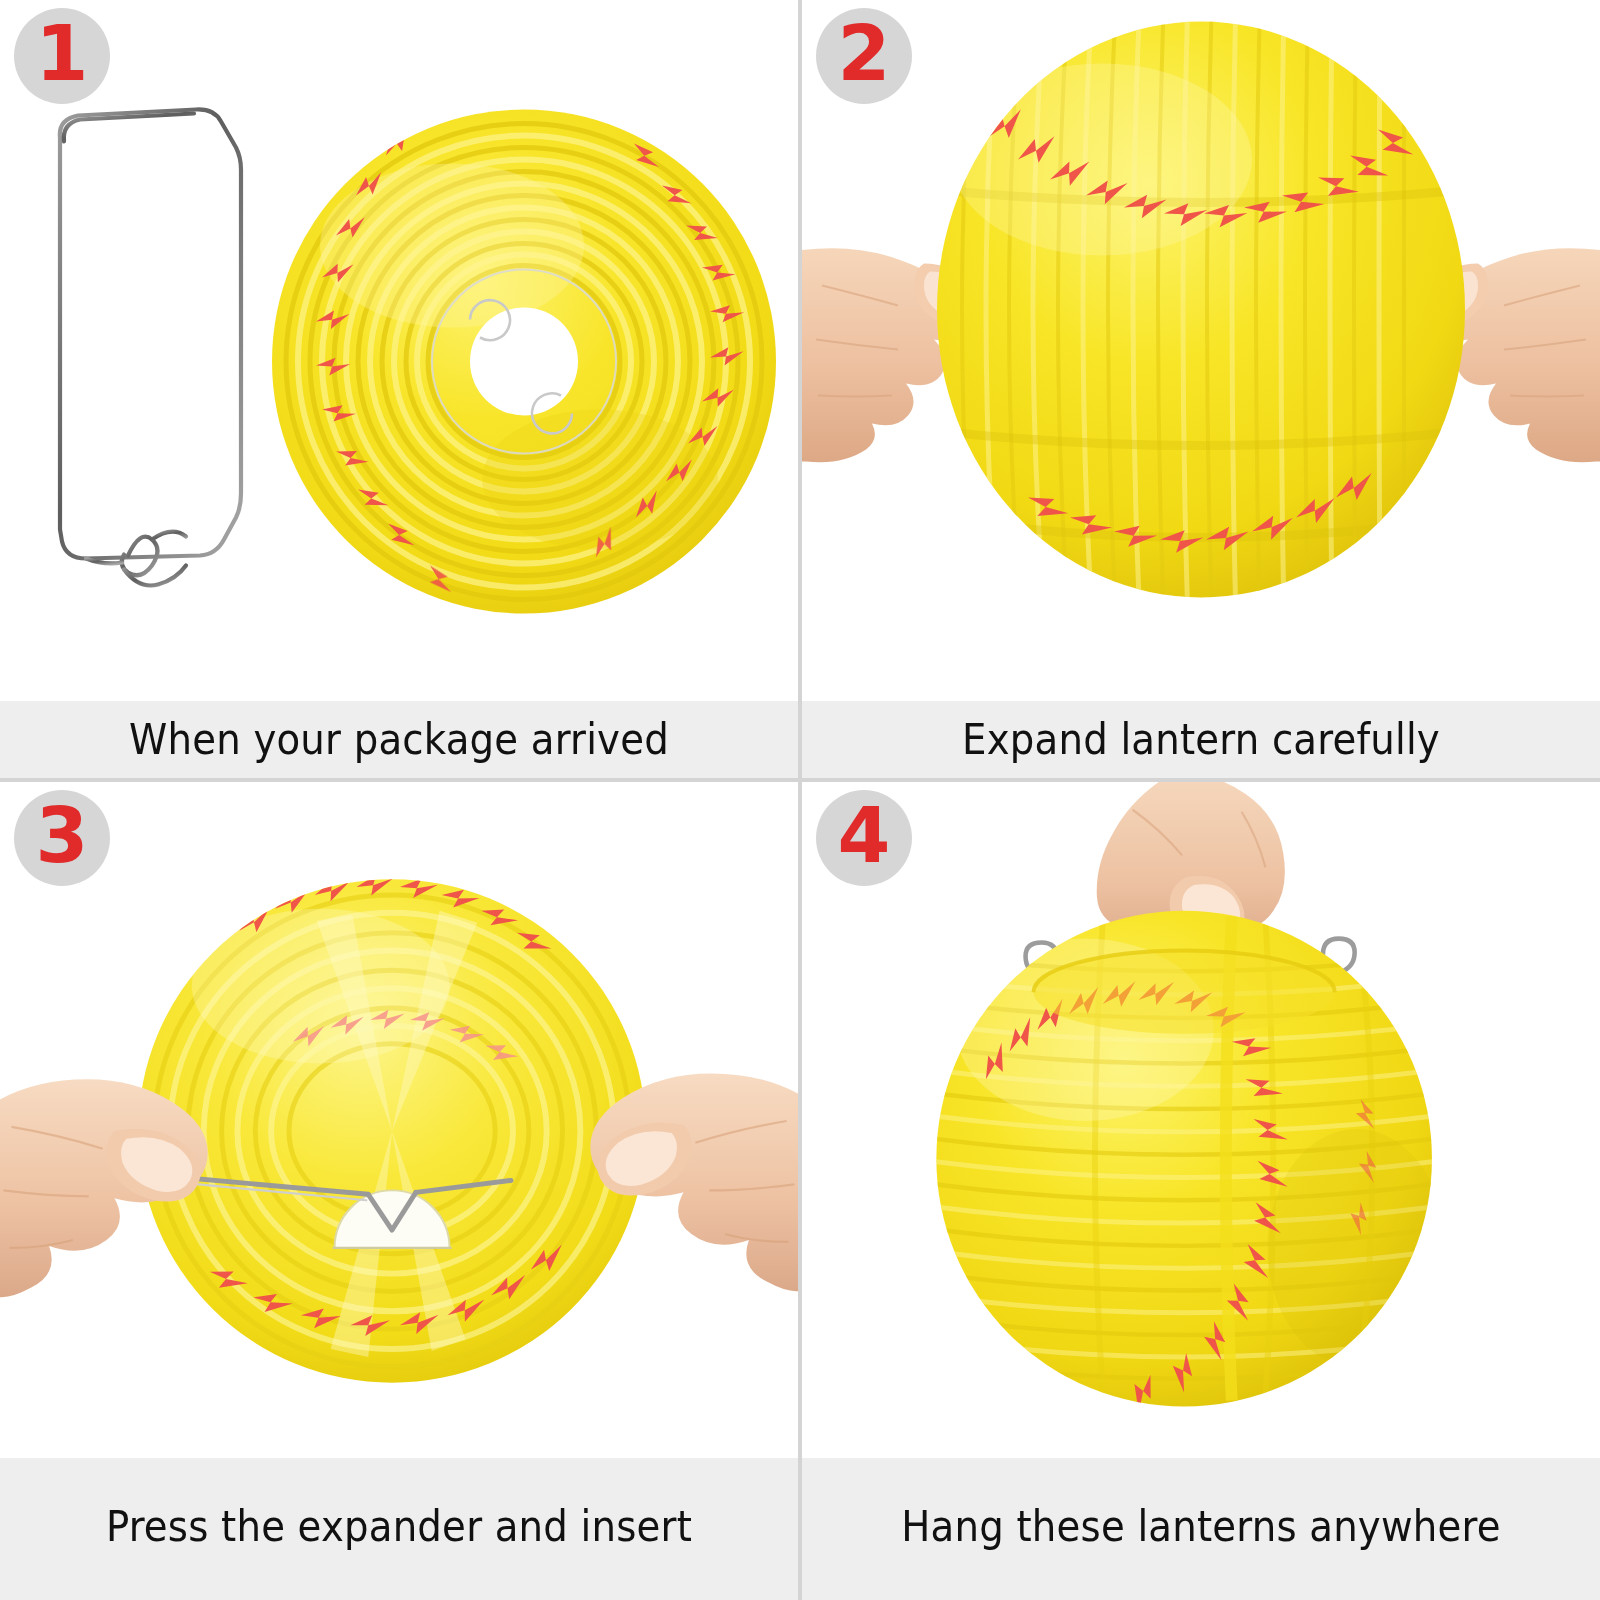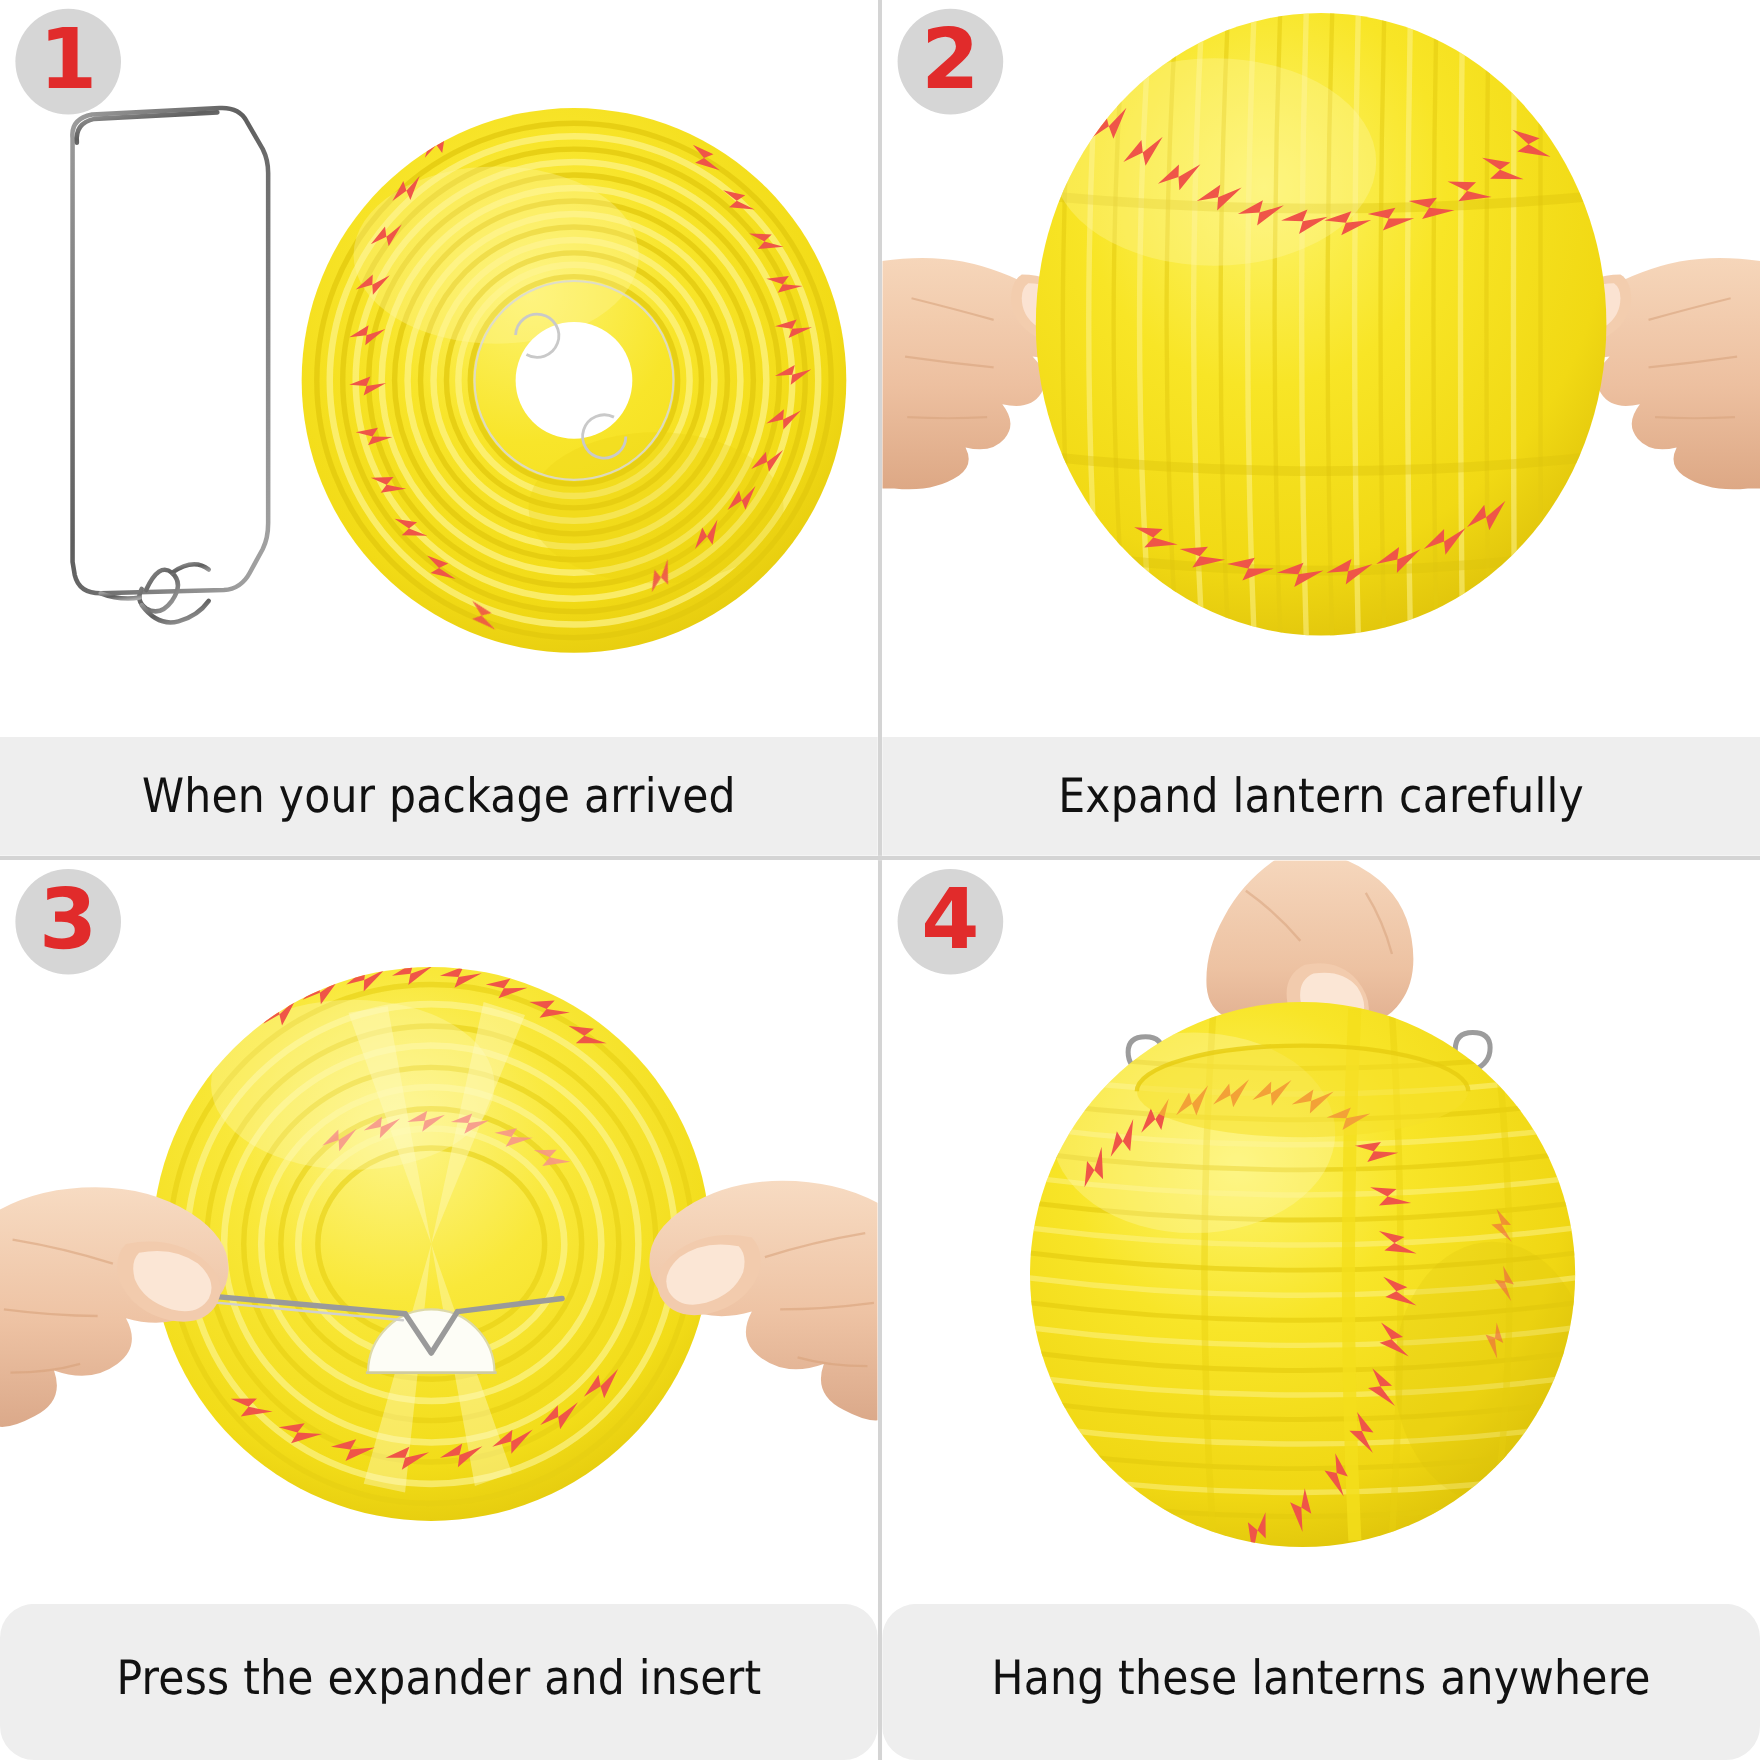--- a/index.html
+++ b/index.html
@@ -24,22 +24,22 @@
   .stage{position:relative;flex:1 1 auto;overflow:hidden;background:#ffffff;}
   .caption{
     flex:0 0 auto;
     background:#eeeeee;
     color:#111111;
     display:flex;align-items:center;justify-content:center;
     text-align:center;
     line-height:1.18;
     letter-spacing:.2px;
   }
-  .panel.p1 .caption,.panel.p2 .caption{height:108px;font-size:43px;}
-  .panel.p3 .caption,.panel.p4 .caption{height:136px;font-size:43px;padding-bottom:6px;border-radius:31px;}
+  .panel.p1 .caption,.panel.p2 .caption{height:77px;font-size:43px;}
+  .panel.p3 .caption,.panel.p4 .caption{height:136px;font-size:43px;padding-bottom:6px;}
   .cap-line{display:block;}
 
   
   .badge{
     position:absolute;left:14px;top:8px;
     width:96px;height:96px;border-radius:50%;
     background:#d6d6d6;
     display:flex;align-items:center;justify-content:center;
     z-index:40;
   }

